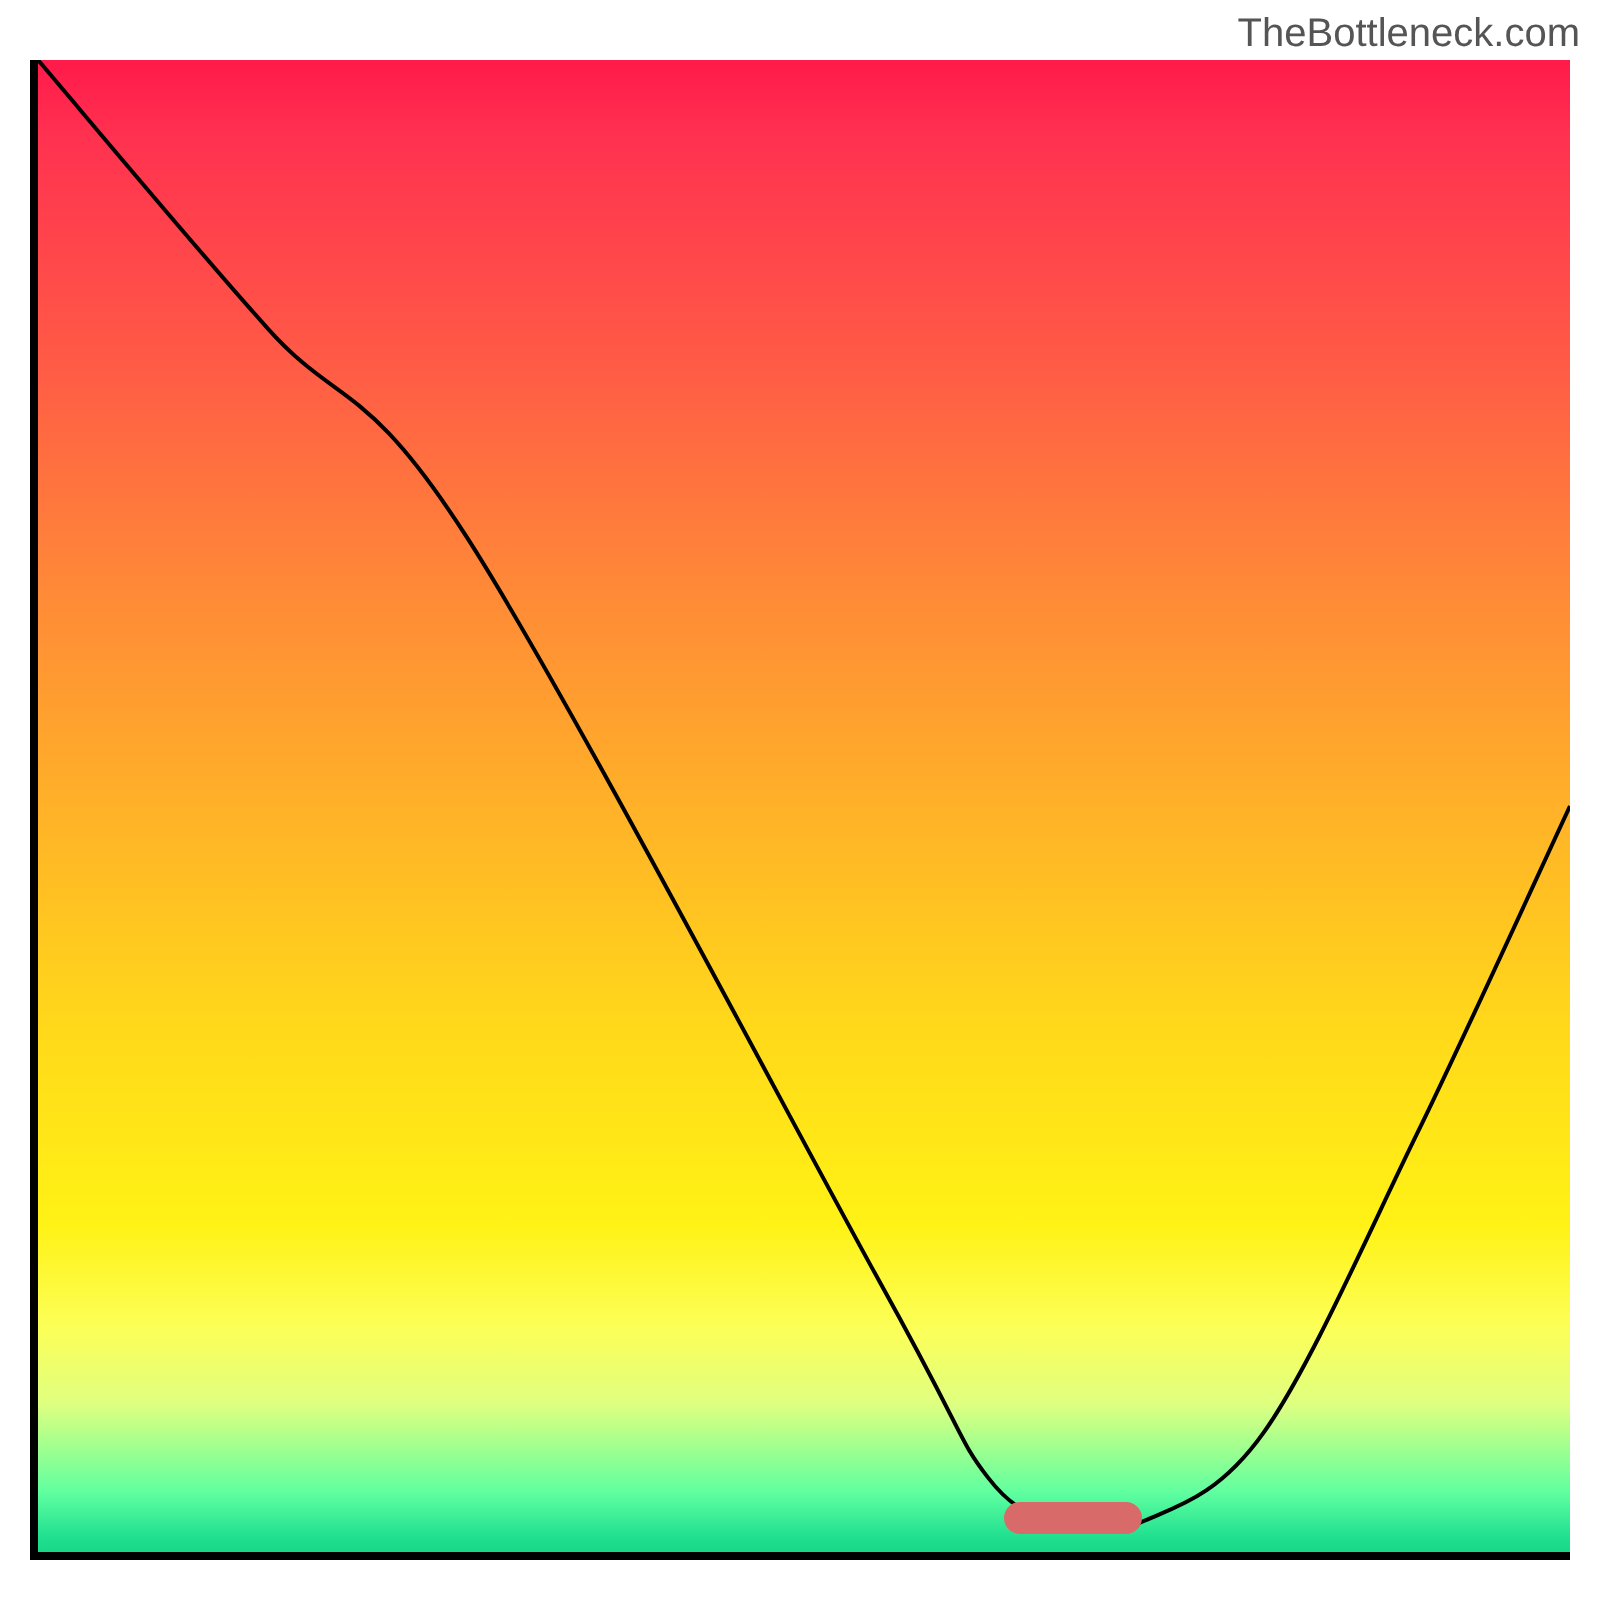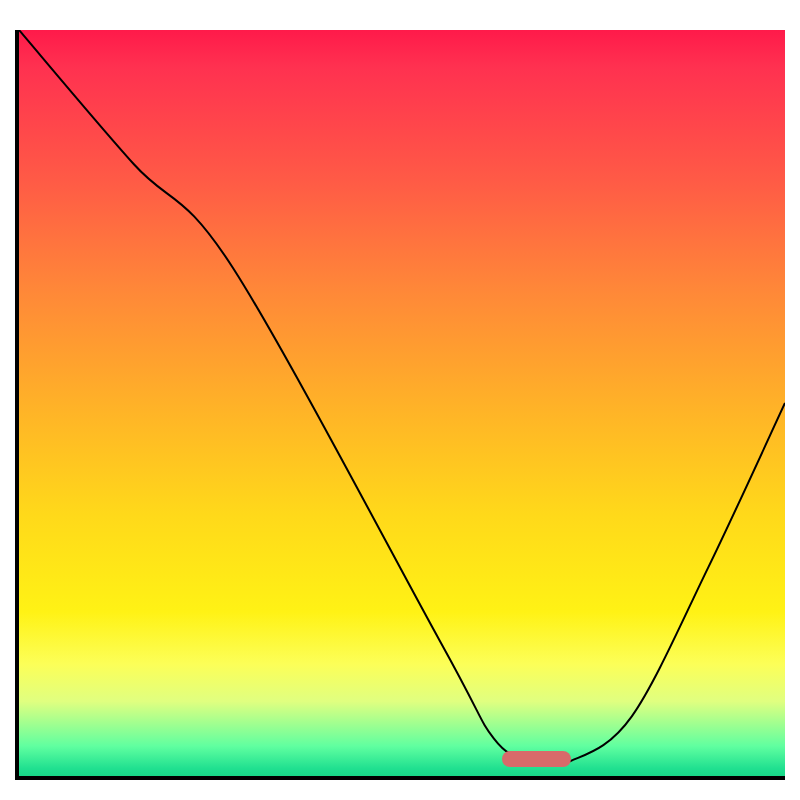--- a/index.html
+++ b/index.html
@@ -68,20 +68,21 @@
     position: absolute;
     background: #d86a6a;
     border-radius: 8px;
     z-index: 5;
   }
 </style>
 </head>
 <body>
 
 <div class="container">
+  <div class="watermark">TheBottleneck.com</div>
 
   <div class="plot-area">
     <div class="gradient-bg"></div>
 
     <svg class="curve" viewBox="0 0 100 100" preserveAspectRatio="none">
       <path id="curve-path" d="M0 0 C2.50 3.00 10.33 12.67 15.00 18.00 C19.67 23.33 21.33 21.33 28.00 32.00 C34.67 42.67 49.33 71.50 55.00 82.00 C60.67 92.50 60.00 92.33 62.00 95.00 C64.00 97.67 65.33 97.50 67.00 98.00 C68.67 98.50 69.83 99.00 72.00 98.00 C74.17 97.00 77.00 96.33 80.00 92.00 C83.00 87.67 86.67 79.00 90.00 72.00 C93.33 65.00 98.33 53.67 100.00 50.00" stroke="black" stroke-width="2" fill="none" vector-effect="non-scaling-stroke"></path>
     </svg>
 
     <div class="marker" id="marker" style="left: 63%; bottom: 1.2%; width: 9%; height: 2.2%;"></div>
   </div>

